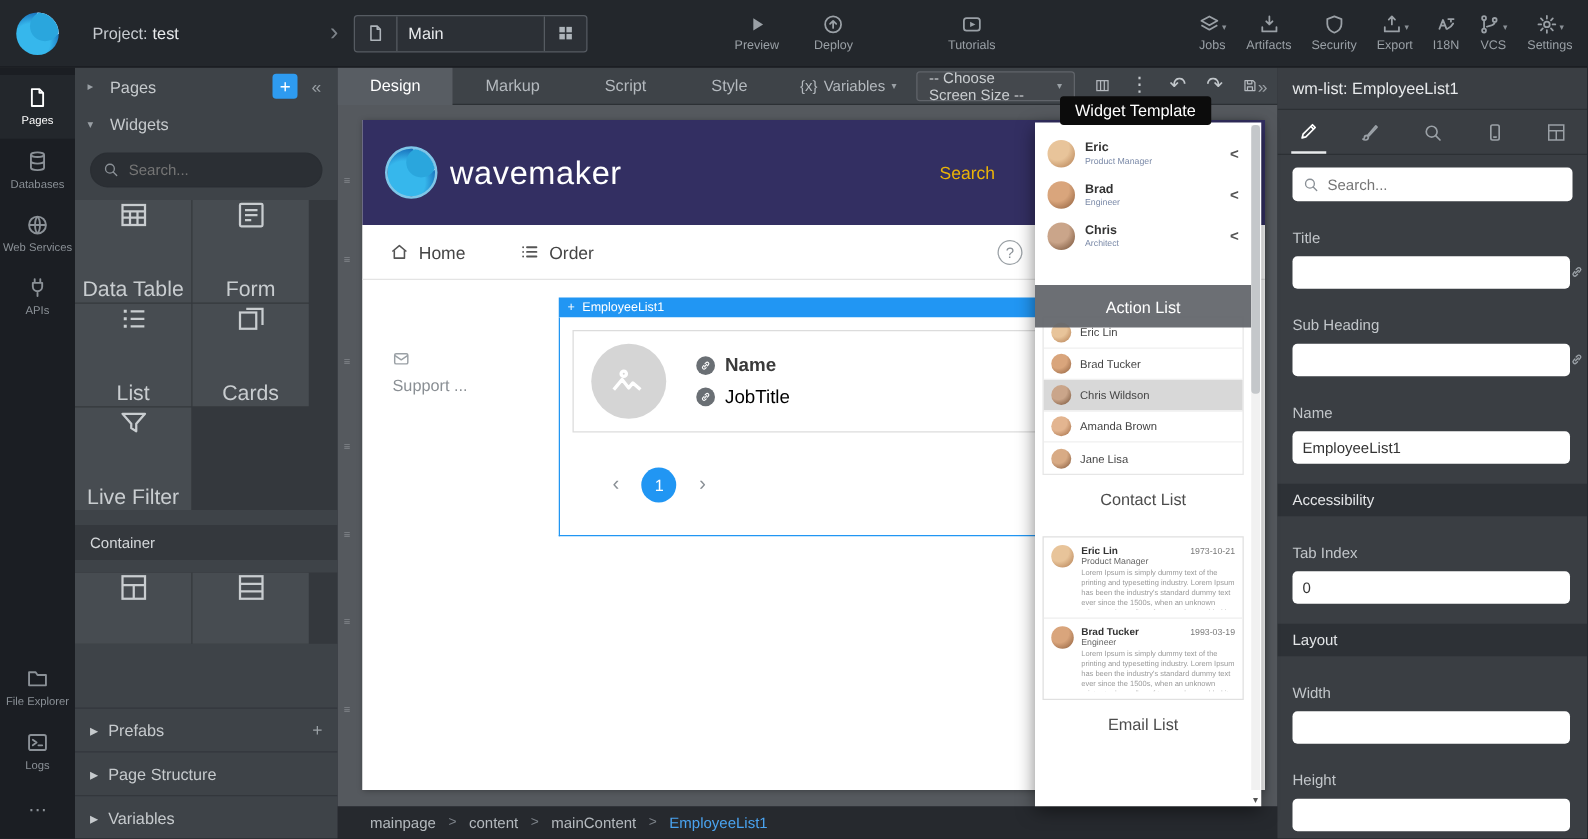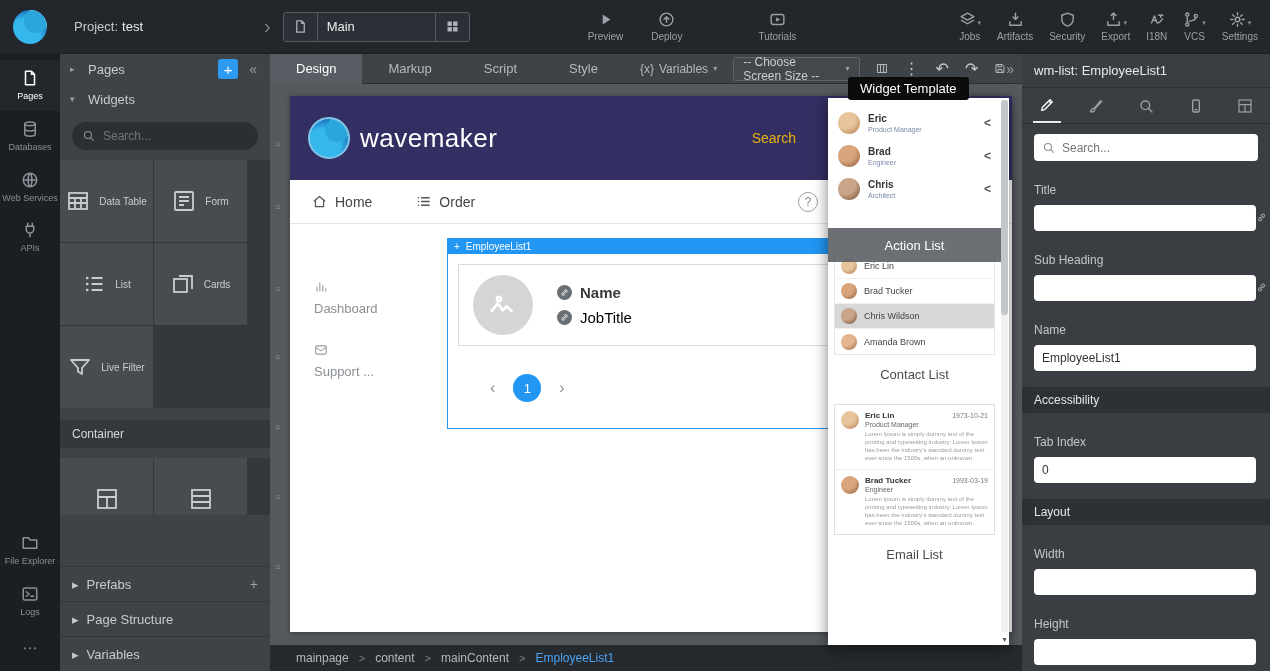--- a/index.html
+++ b/index.html
@@ -56,22 +56,22 @@
   .add-btn { width:20px; height:20px; border-radius:3px; background:#2e9bf0; color:#fff; display:flex;
              align-items:center; justify-content:center; font-size:15px; cursor:pointer; }
   .collapse-btn { color:#9aa0a5; font-size:14px; padding:0 3px; cursor:pointer; }
   .lsearch { margin:8px 12px 2px; position:relative; flex:0 0 auto; }
   .lsearch input { width:100%; height:28px; border-radius:14px; border:1px solid #2a2e33; background:#2b2f34;
                    color:#c6cacd; font-size:12px; padding:0 10px 0 30px; outline:none; }
   .lsearch .ic { position:absolute; left:10px; top:7px; width:13px; height:13px; color:#8b9197; }
   .lsec { height:28px; display:flex; align-items:center; padding:0 12px; background:#34383d; font-size:12px;
           color:#d4d7da; margin-top:12px; flex:0 0 auto; }
   .wgrid { display:grid; grid-template-columns:93px 93px; gap:1px; background:#34383d; margin-top:8px; flex:0 0 auto; }
-  .wtile { height:82px; background:#474c51; display:flex; flex-direction:row; align-items:center;
-           justify-content:center; gap:9px; font-size:10px; color:#c9cdd0; cursor:pointer; }
+  .wtile { height:82px; background:#474c51; display:flex; flex-direction:column; align-items:center;
+           justify-content:space-between; gap:9px; font-size:17px; color:#c9cdd0; cursor:pointer; }
   .wtile .ic { width:24px; height:24px; color:#c9cdd0; }
   .wgrid.clip { height:57px; overflow:hidden; margin-top:10px; }
   .bottom-rows { margin-top:auto; flex:0 0 auto; }
   .brow { display:flex; align-items:center; height:35px; padding:0 12px; font-size:13px; color:#c6cacd;
           border-top:1px solid #33373c; gap:8px; cursor:pointer; }
   .brow .grow { flex:1; }
   .brow .mini { color:#9aa0a5; font-size:14px; margin-left:12px; cursor:pointer; }
 
   
   .center { position:absolute; left:270px; top:54px; width:752px; height:617px; display:flex; flex-direction:column; }
@@ -726,26 +726,20 @@
                 <use href="#s-bars3"></use>
               </svg>
             <span>Order</span>
           </div>
           <div class="qmark">?</div>
         </div>
         <div class="pbody">
           <div class="snav">
             <div class="snav-item">
               <svg class="ic">
-                  <use href="#s-chart"></use>
-                </svg>
-              <span>Dashboard</span>
-            </div>
-            <div class="snav-item">
-              <svg class="ic">
                   <use href="#s-mail"></use>
                 </svg>
               <span>Support ...</span>
             </div>
           </div>
 
           <div class="widget">
             <div class="wsel">
               <span>+</span>
               <span>EmployeeList1</span>
@@ -921,20 +915,24 @@
         <span class="nm">Brad Tucker</span>
       </div>
       <div class="crow hl">
         <div class="av a16 v3"></div>
         <span class="nm">Chris Wildson</span>
       </div>
       <div class="crow">
         <div class="av a16 v4"></div>
         <span class="nm">Amanda Brown</span>
       </div>
+      <div class="crow">
+        <div class="av a16 v5"></div>
+        <span class="nm">Jane Lisa</span>
+      </div>
     </div>
     <div class="tlabel">Contact List</div>
 
     <div class="elist">
       <div class="erow">
         <div class="av a18"></div>
         <div class="ebody">
           <div class="ehead">
             <span class="nm">Eric Lin</span>
             <span class="dt">1973-10-21</span>

